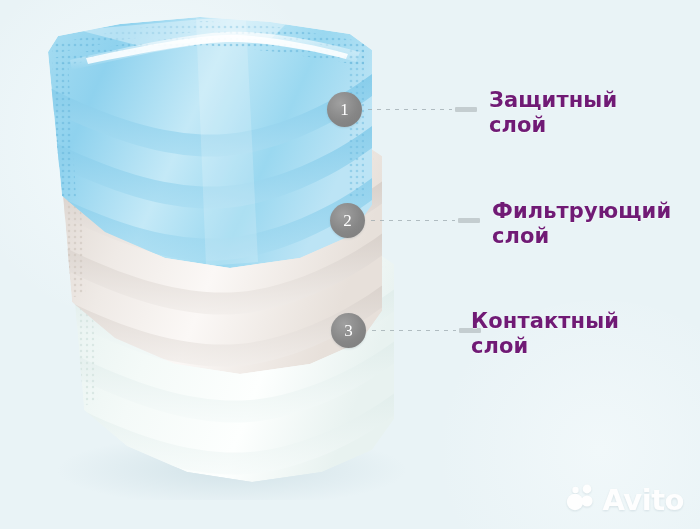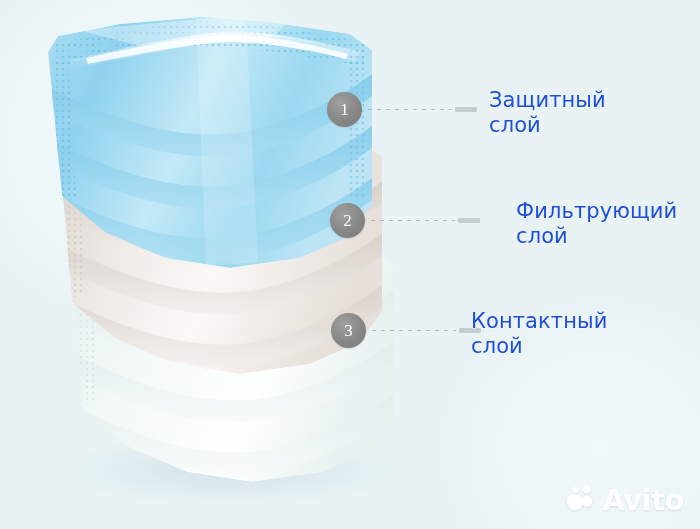--- a/index.html
+++ b/index.html
@@ -54,31 +54,31 @@
     flex:0 0 auto;
   }
   .leader-cap{
     height:5px;width:22px;margin-left:3px;
     background:#c2cacd;border-radius:1px;flex:0 0 auto;opacity:.95;
   }
 
   
   .label{
     position:absolute;
-    color:#1d4ed8;
+    color:#701a75;
     font-family:"DejaVu Sans", sans-serif;
-    font-weight:normal;
+    font-weight:bold;
     font-size:21px;
     line-height:25px;
     letter-spacing:.1px;
     white-space:pre-line;
     text-shadow:0 1px 0 rgba(255,255,255,.55);
   }
   .label-1{left:489px;top:88px;}
-  .label-2{left:516px;top:199px;}
+  .label-2{left:492px;top:199px;}
   .label-3{left:471px;top:309px;}
 
   
   #avito-watermark{
     position:absolute;right:16px;bottom:13px;
     display:flex;align-items:center;gap:6px;
     opacity:.96;
     filter:drop-shadow(0 1px 1px rgba(120,140,150,.22));
   }
   #avito-watermark .wm-mark{display:block;}

